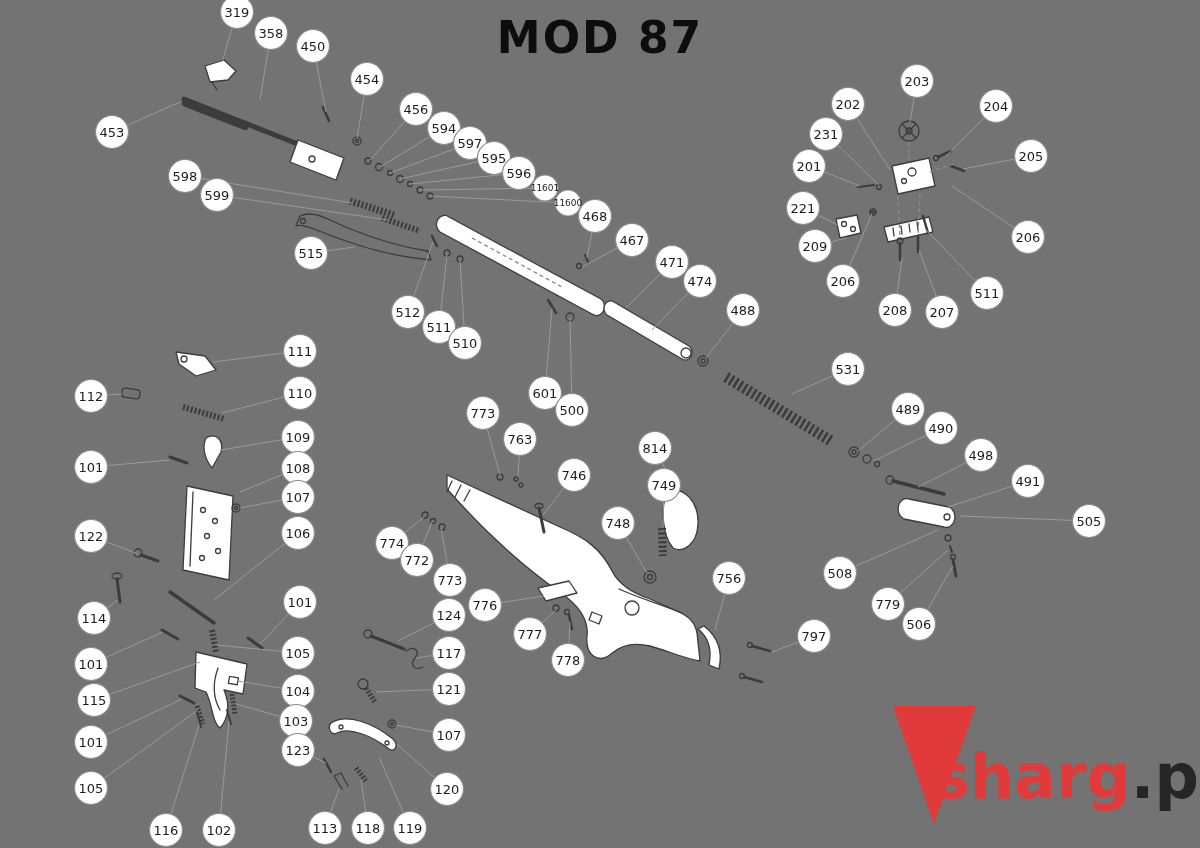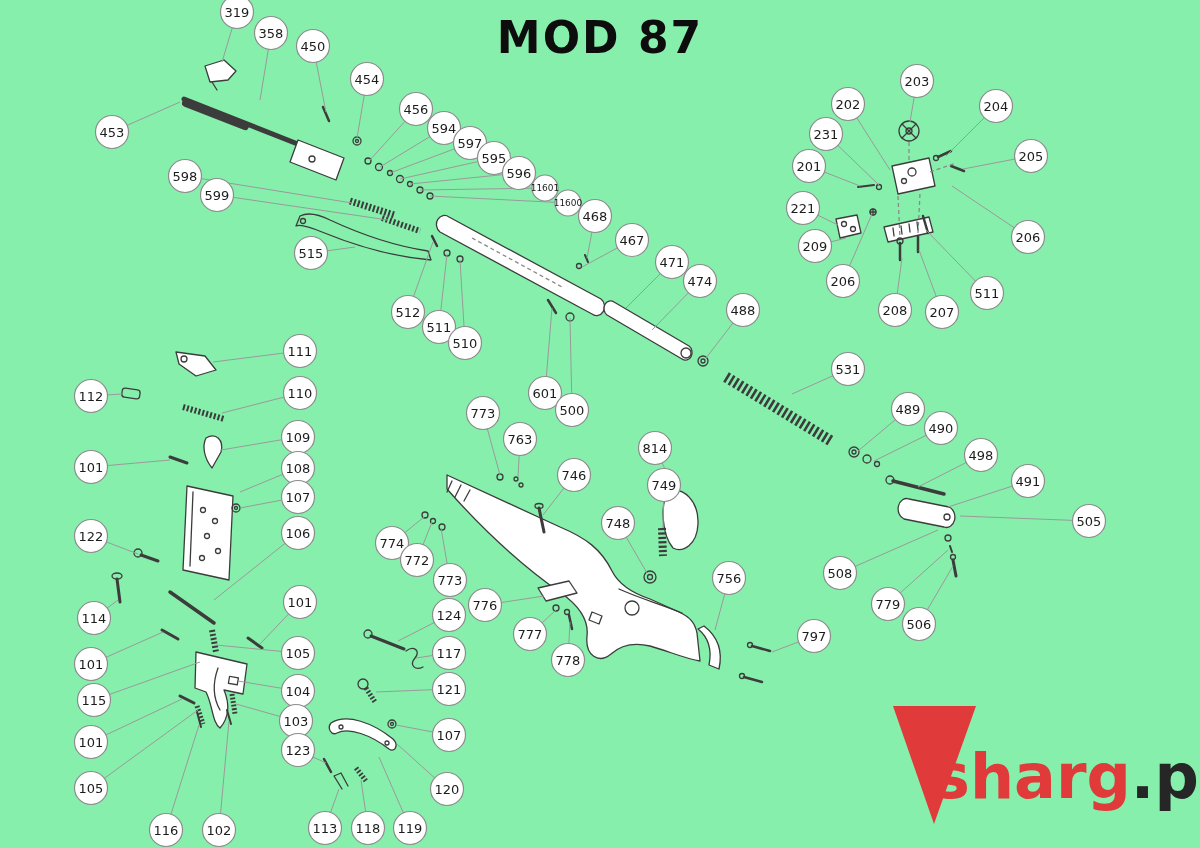--- a/index.html
+++ b/index.html
@@ -1,16 +1,16 @@
 <!DOCTYPE html>
 <html><head>
 <meta charset="utf-8">
 <style>
   html,body{margin:0;padding:0;background:#fff;}
-  #stage{position:relative;width:1200px;height:848px;background:#86efac;overflow:hidden;
+  #stage{position:relative;width:1200px;height:848px;background:#737373;overflow:hidden;
          font-family:"DejaVu Sans",sans-serif;}
   #diagram{position:absolute;left:0;top:0;}
   .balloon circle{fill:#ffffff;stroke:#8c8c8c;stroke-width:1.2;}
   .balloon text{fill:#1c1c1c;text-anchor:middle;font-family:"DejaVu Sans",sans-serif;}
   #callout-lines line{stroke:#9a9a9a;stroke-width:1;}
   .part{stroke:#3c3c3c;fill:none;stroke-linecap:round;stroke-linejoin:round;}
   .part-fill{stroke:#3c3c3c;fill:#ffffff;stroke-linejoin:round;}
   .spring{stroke:#3c3c3c;fill:none;stroke-linecap:butt;}
   .dashed{stroke:#8a8a8a;fill:none;stroke-dasharray:4 3;}
   .title-text{font-family:"DejaVu Sans",sans-serif;font-weight:bold;fill:#0d0d0d;letter-spacing:2px;}

